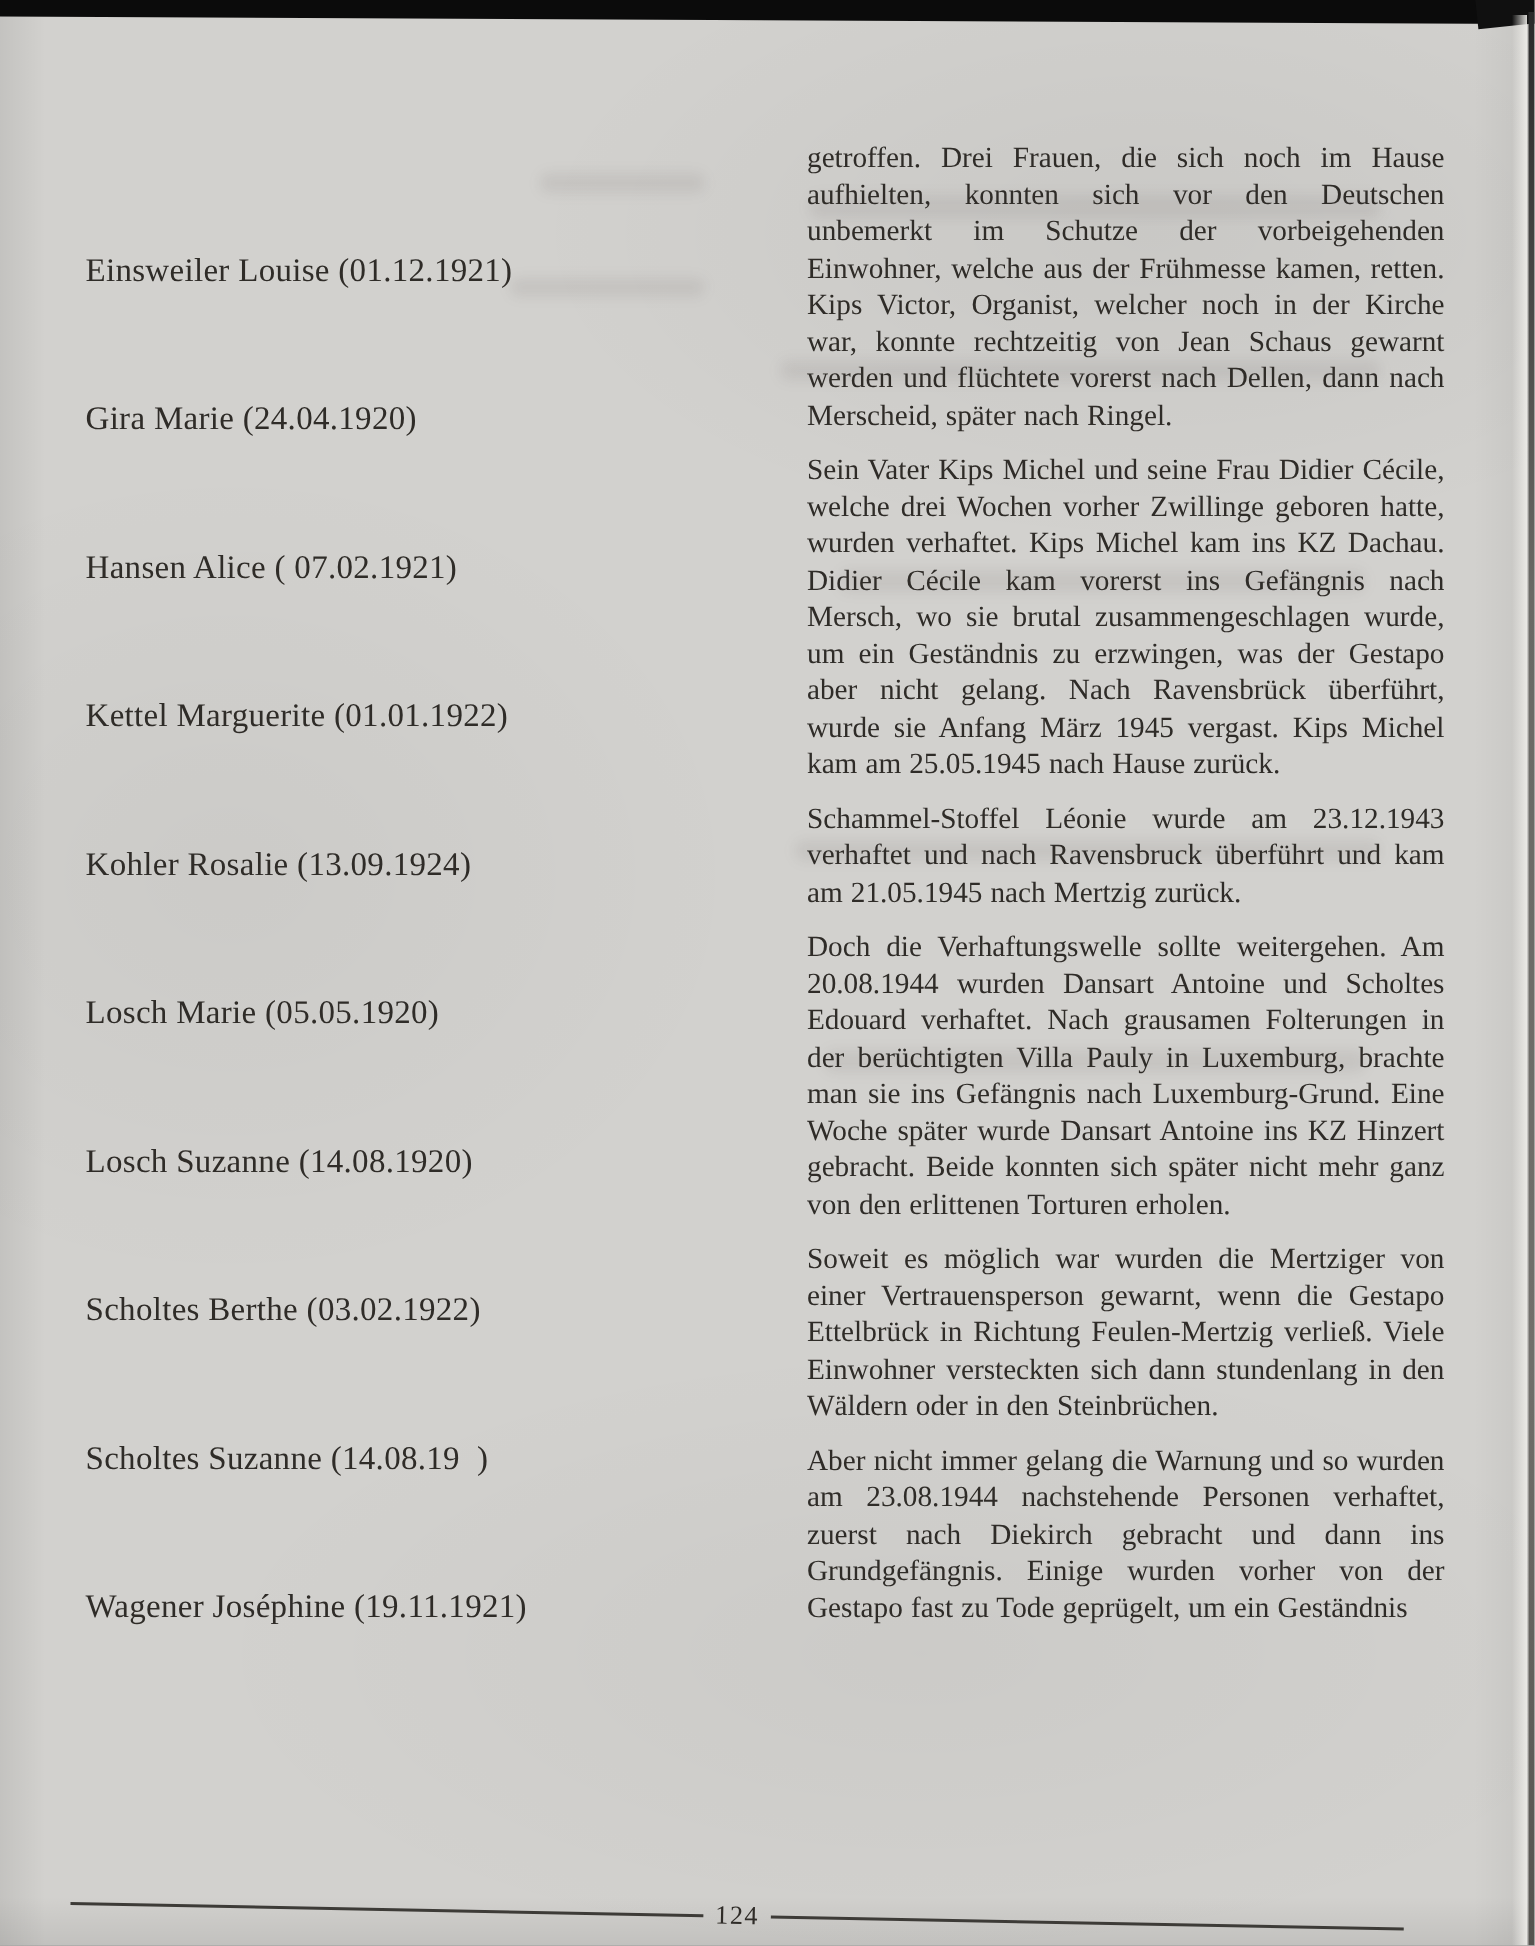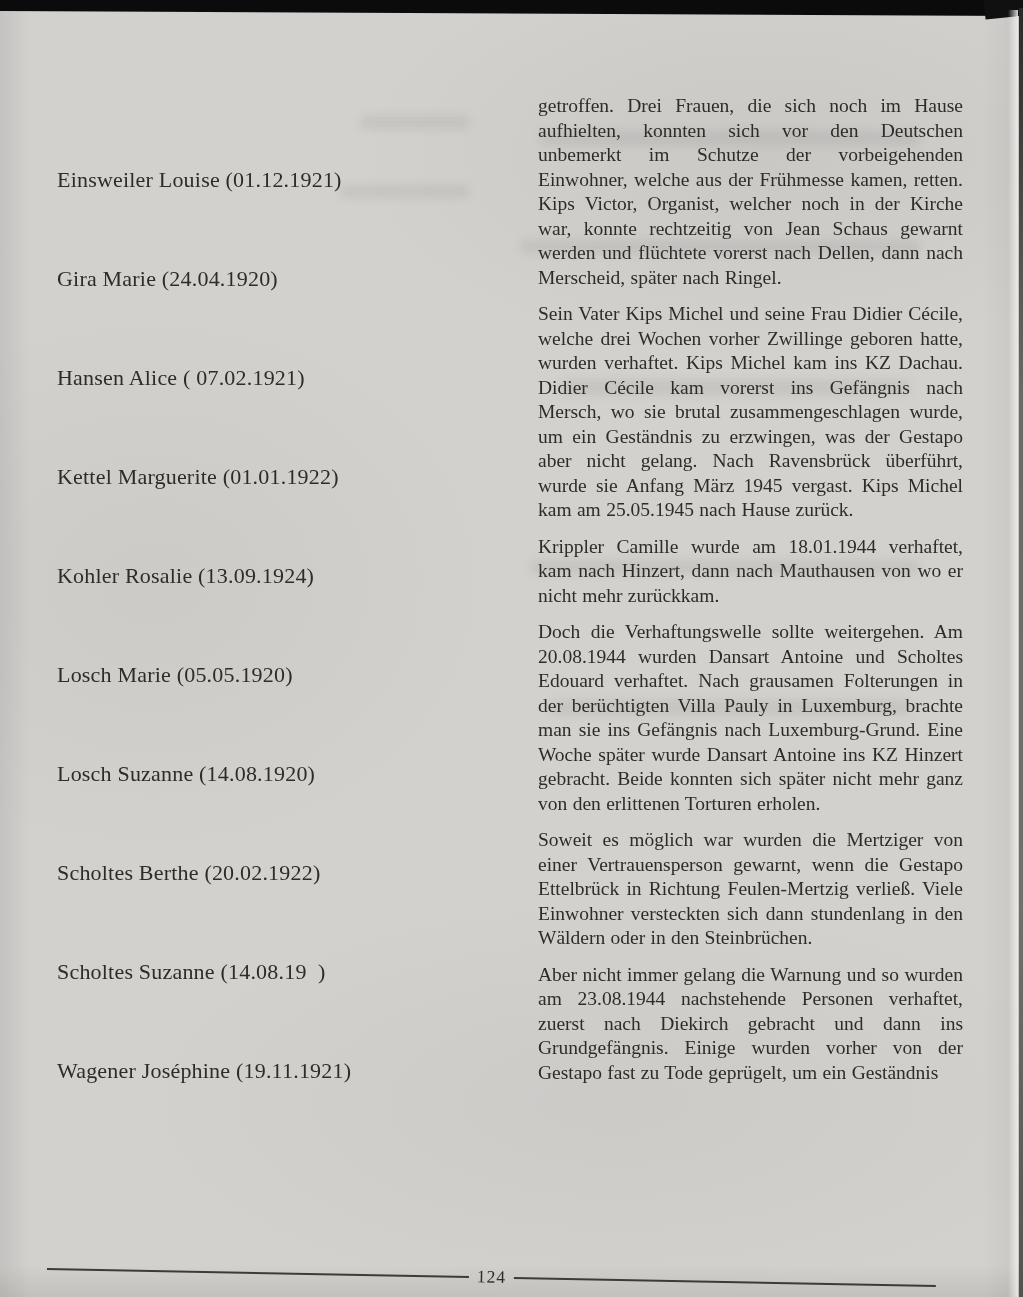--- a/index.html
+++ b/index.html
@@ -92,31 +92,31 @@
 
   <div class="col col-left">
     <ul class="name-list">
       <li>Einsweiler Louise (01.12.1921)</li>
       <li>Gira Marie (24.04.1920)</li>
       <li>Hansen Alice ( 07.02.1921)</li>
       <li>Kettel Marguerite (01.01.1922)</li>
       <li>Kohler Rosalie (13.09.1924)</li>
       <li>Losch Marie (05.05.1920)</li>
       <li>Losch Suzanne (14.08.1920)</li>
-      <li>Scholtes Berthe (20.02.1922)</li>
+      <li>Scholtes Berthe (03.02.1922)</li>
       <li>Scholtes Suzanne (14.08.19  )</li>
       <li>Wagener Joséphine (19.11.1921)</li>
     </ul>
 
   </div>
 
   <div class="col col-right">
     <p class="para first">getroffen. Drei Frauen, die sich noch im Hause aufhielten, konnten sich vor den Deutschen unbemerkt im Schutze der vorbeigehenden Einwohner, welche aus der Frühmesse kamen, retten. Kips Victor, Organist, welcher noch in der Kirche war, konnte rechtzeitig von Jean Schaus gewarnt werden und flüchtete vorerst nach Dellen, dann nach Merscheid, später nach Ringel.</p>
     <p class="para">Sein Vater Kips Michel und seine Frau Didier Cécile, welche drei Wochen vorher Zwillinge geboren hatte, wurden verhaftet. Kips Michel kam ins KZ Dachau. Didier Cécile kam vorerst ins Gefängnis nach Mersch, wo sie brutal zusammengeschlagen wurde, um ein Geständnis zu erzwingen, was der Gestapo aber nicht gelang. Nach Ravensbrück überführt, wurde sie Anfang März 1945 vergast. Kips Michel kam am 25.05.1945 nach Hause zurück.</p>
-    <p class="para">Krippler Camille wurde am 18.01.1944 verhaftet, kam nach Hinzert, dann nach Mauthausen von wo er nicht mehr zurückkam.</p>
+    <p class="para">Schammel-Stoffel Léonie wurde am 23.12.1943 verhaftet und nach Ravensbruck überführt und kam am 21.05.1945 nach Mertzig zurück.</p>
     <p class="para">Doch die Verhaftungswelle sollte weitergehen. Am 20.08.1944 wurden Dansart Antoine und Scholtes Edouard verhaftet. Nach grausamen Folterungen in der berüchtigten Villa Pauly in Luxemburg, brachte man sie ins Gefängnis nach Luxemburg-Grund. Eine Woche später wurde Dansart Antoine ins KZ Hinzert gebracht. Beide konnten sich später nicht mehr ganz von den erlittenen Torturen erholen.</p>
     <p class="para">Soweit es möglich war wurden die Mertziger von einer Vertrauensperson gewarnt, wenn die Gestapo Ettelbrück in Richtung Feulen-Mertzig verließ. Viele Einwohner versteckten sich dann stundenlang in den Wäldern oder in den Steinbrüchen.</p>
     <p class="para">Aber nicht immer gelang die Warnung und so wurden am 23.08.1944 nachstehende Personen verhaftet, zuerst nach Diekirch gebracht und dann ins Grundgefängnis. Einige wurden vorher von der Gestapo fast zu Tode geprügelt, um ein Geständnis</p>
   </div>
 
   <div class="footer">
     <span class="rule"></span>
     <span class="page-number">124</span>
     <span class="rule"></span>
   </div>

